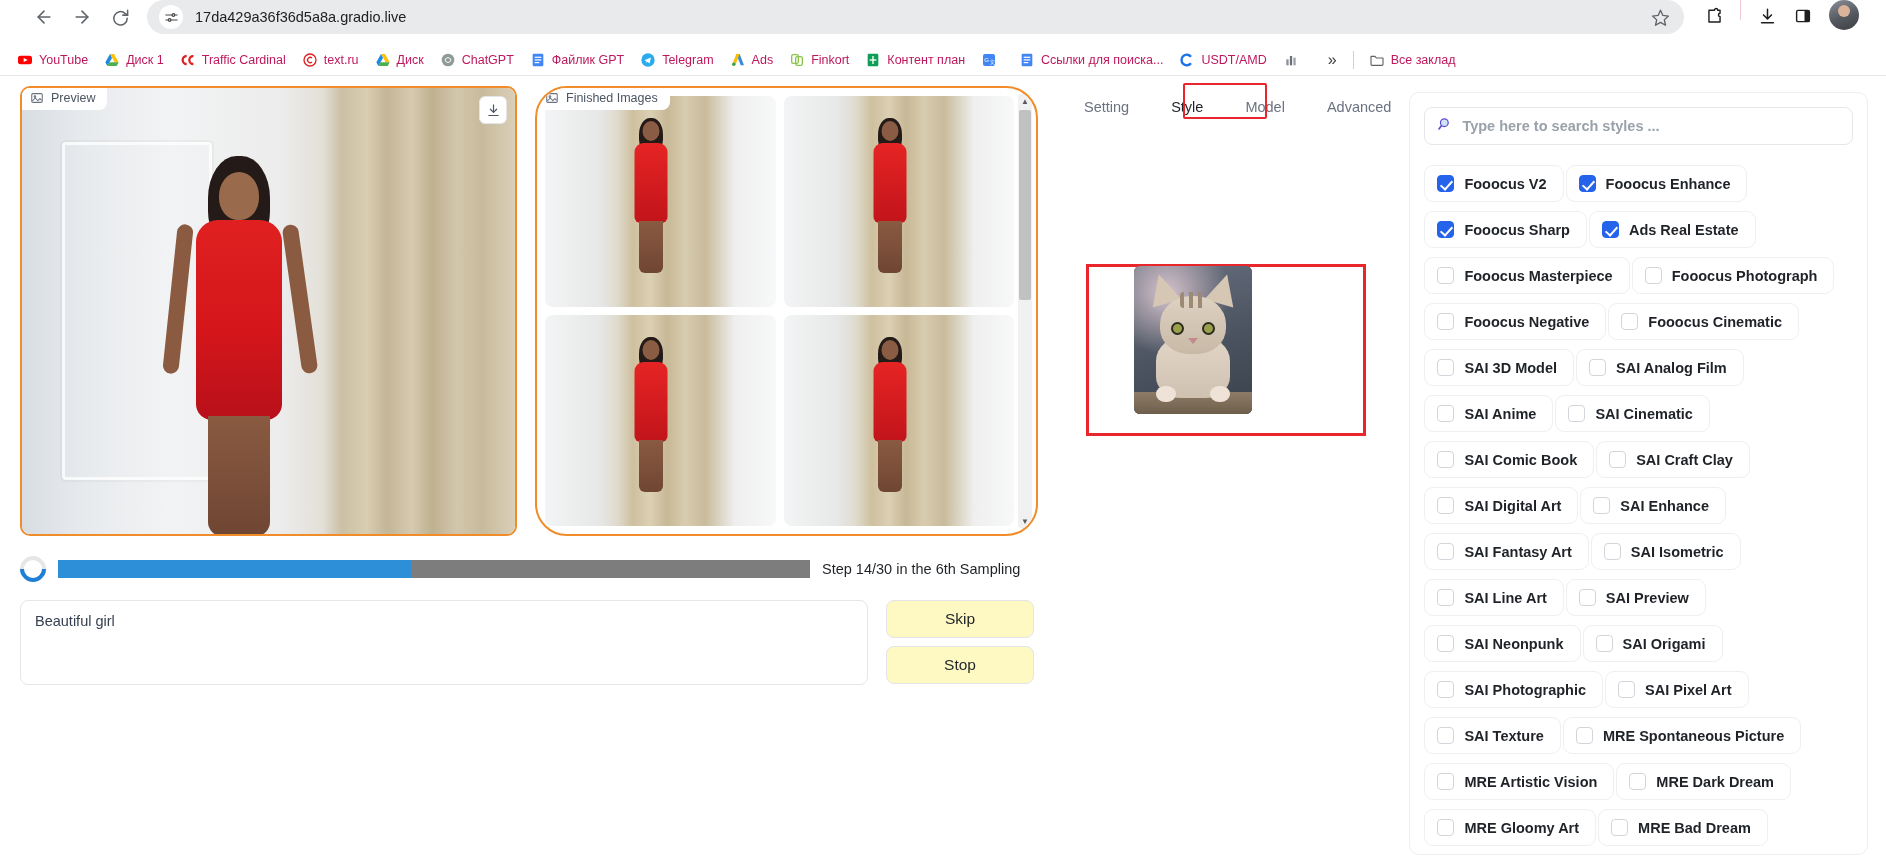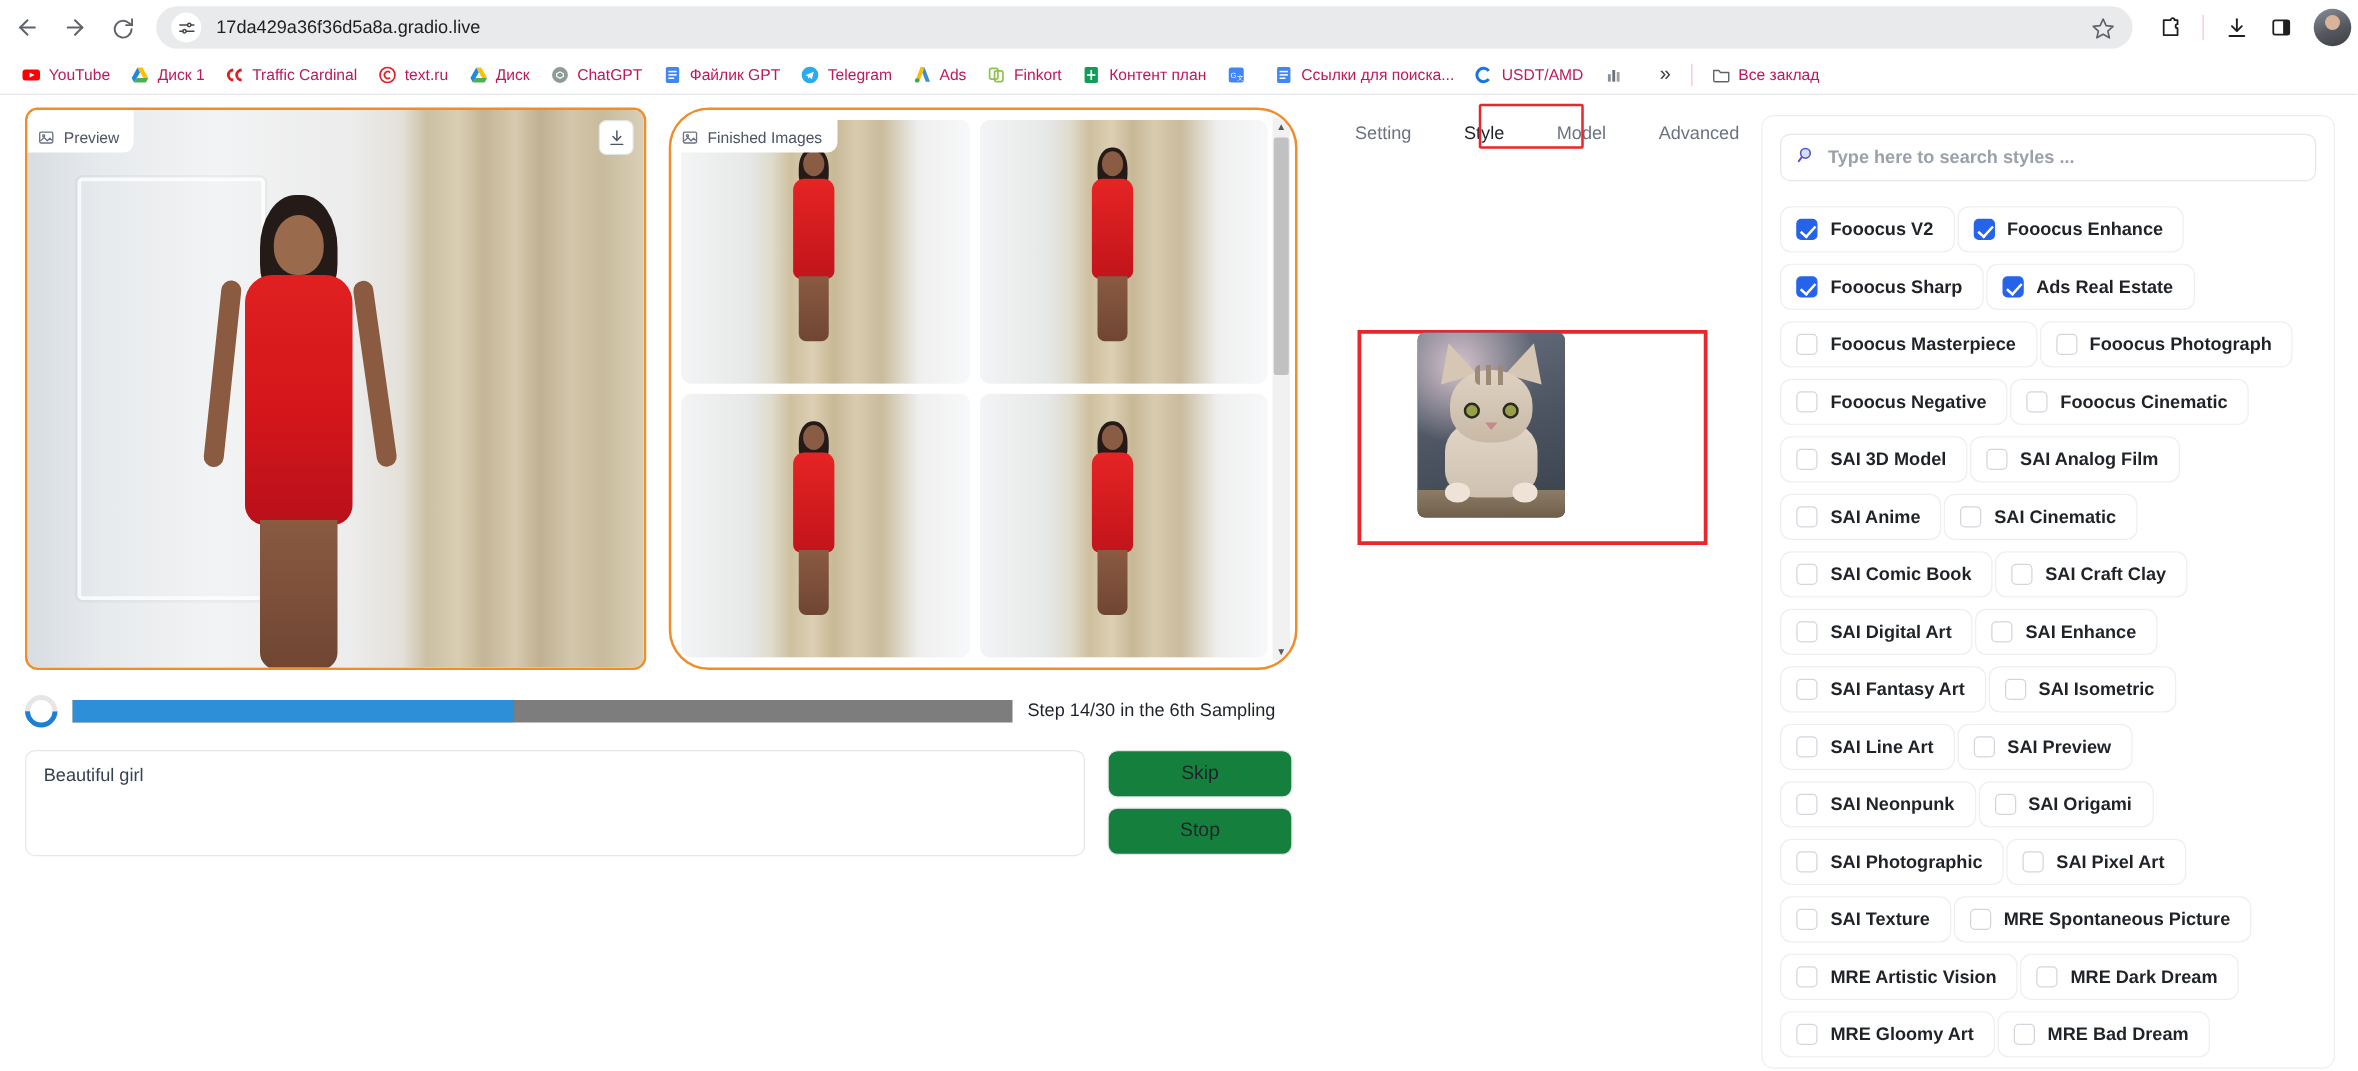--- a/index.html
+++ b/index.html
@@ -12,22 +12,22 @@
   }
 
   
   #browser-chrome {
     width: 100%;
     background: #ffffff;
   }
   #toolbar {
     height: 44px;
     display: flex;
-    align-items: center;
-    padding: 0 5px;
+    align-items: flex-start;
+    padding: 0 27px;
     gap: 4px;
     background: #ffffff;
   }
   .nav-btn {
     width: 34px; height: 34px;
     display: flex; align-items: center; justify-content: center;
     border-radius: 50%;
     color: #5f6368;
     flex: 0 0 auto;
   }
@@ -150,21 +150,21 @@
     border-radius: 10px;
     position: relative;
     background: #fff;
     overflow: hidden;
   }
   .panel-tag {
     position: absolute;
     top: 0; left: 0;
     background: #ffffff;
     border-bottom-right-radius: 8px;
-    padding: 15px 12px 5px 8px;
+    padding: 3px 12px 5px 8px;
     display: flex; align-items: center; gap: 7px;
     font-size: 12.5px;
     color: #4b5563;
     z-index: 5;
   }
   .panel-tag svg { display:block; }
 
   #preview-panel {
     width: 497px;
     position: relative;
@@ -357,21 +357,21 @@
   #action-col {
     width: 148px;
     display: flex;
     flex-direction: column;
     gap: 8px;
     flex: 0 0 auto;
   }
   .action-btn {
     height: 38px;
     border-radius: 8px;
-    background: #15803d;
+    background: #fef9c3;
     border: 1px solid #e2e4e8;
     display: flex; align-items: center; justify-content: center;
     font-size: 15.5px;
     color: #1f2328;
   }
 
   
   #right-col {
     flex: 1 1 auto;
     padding: 10px 18px 0 16px;

